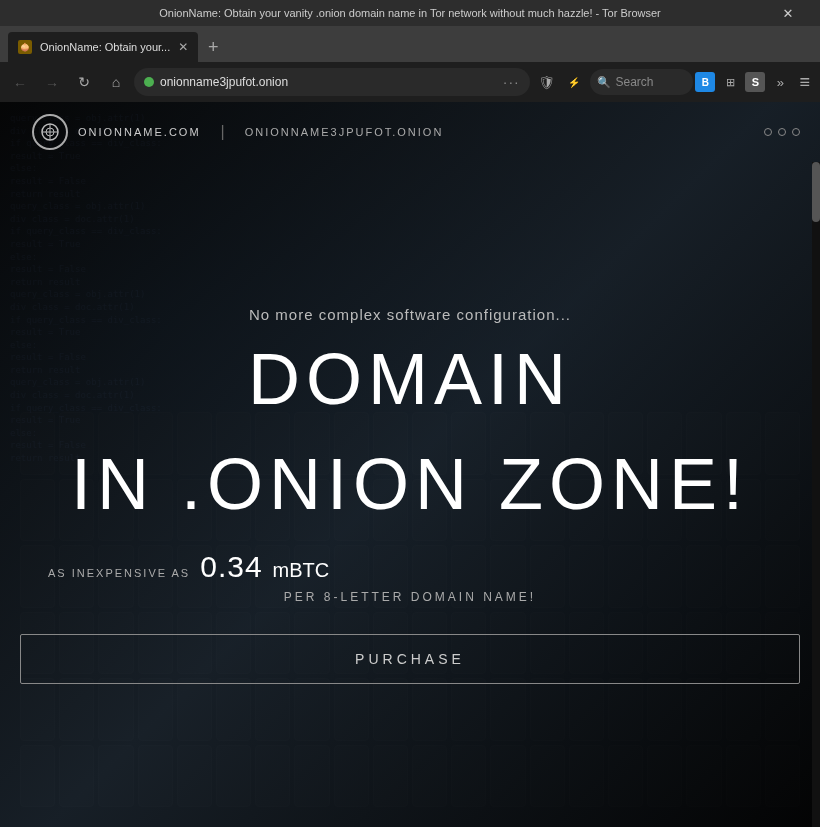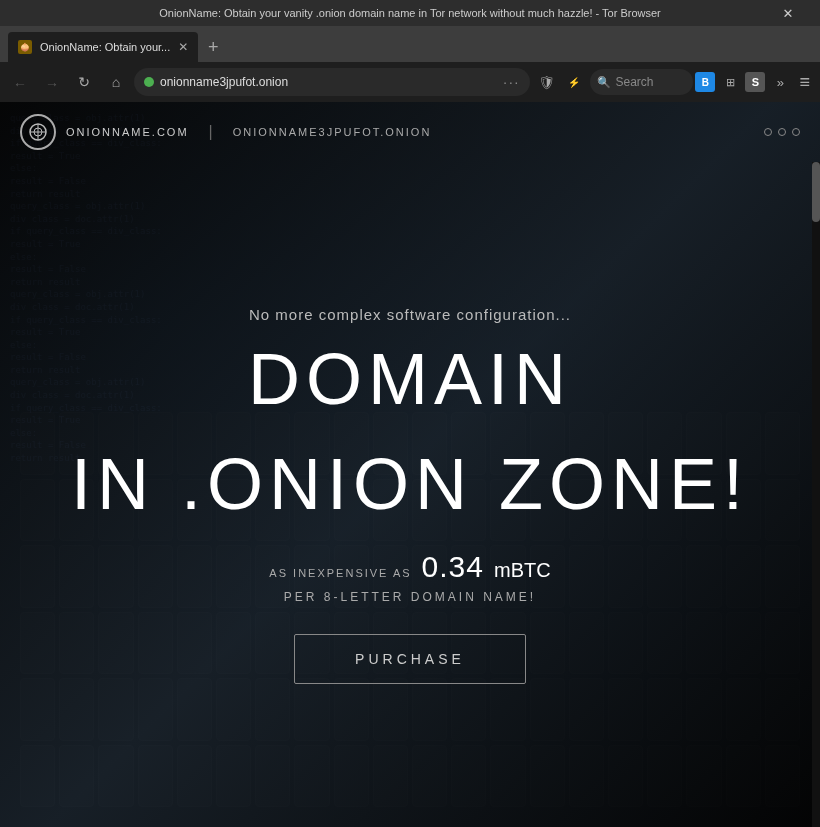--- a/index.html
+++ b/index.html
@@ -263,21 +263,21 @@
       font-family: monospace;
       font-size: 9px;
       color: #8af;
       line-height: 1.4;
       overflow: hidden;
     }
 
     
     .site-nav {
       position: absolute;
-      top: 0; left: 0; right: 0;
+      top: 0; left: 12px; right: 0;
       height: 60px;
       display: flex;
       align-items: center;
       padding: 0 20px;
       z-index: 10;
     }
     .site-logo {
       display: flex;
       align-items: center;
       gap: 10px;
@@ -321,21 +321,20 @@
       border: 1px solid #888;
       background: transparent;
     }
 
     
     .hero {
       position: absolute;
       top: 60px; left: 0; right: 0; bottom: 0;
       display: flex;
       flex-direction: column;
-      align-items: center;
       justify-content: center;
       z-index: 10;
       text-align: center;
       padding: 0 20px;
     }
     .hero-subtitle {
       color: #bbb;
       font-size: 15px;
       font-weight: 300;
       letter-spacing: 1px;
@@ -374,20 +373,21 @@
       display: flex;
       align-items: baseline;
       gap: 10px;
       margin-bottom: 6px;
     }
     .price-label {
       color: #aaa;
       font-size: 11px;
       letter-spacing: 2px;
       text-transform: uppercase;
+      margin-left: 28px;
     }
     .price-value {
       color: #fff;
       font-size: 30px;
       font-weight: 300;
       letter-spacing: 1px;
     }
     .price-unit {
       color: #fff;
       font-size: 20px;

